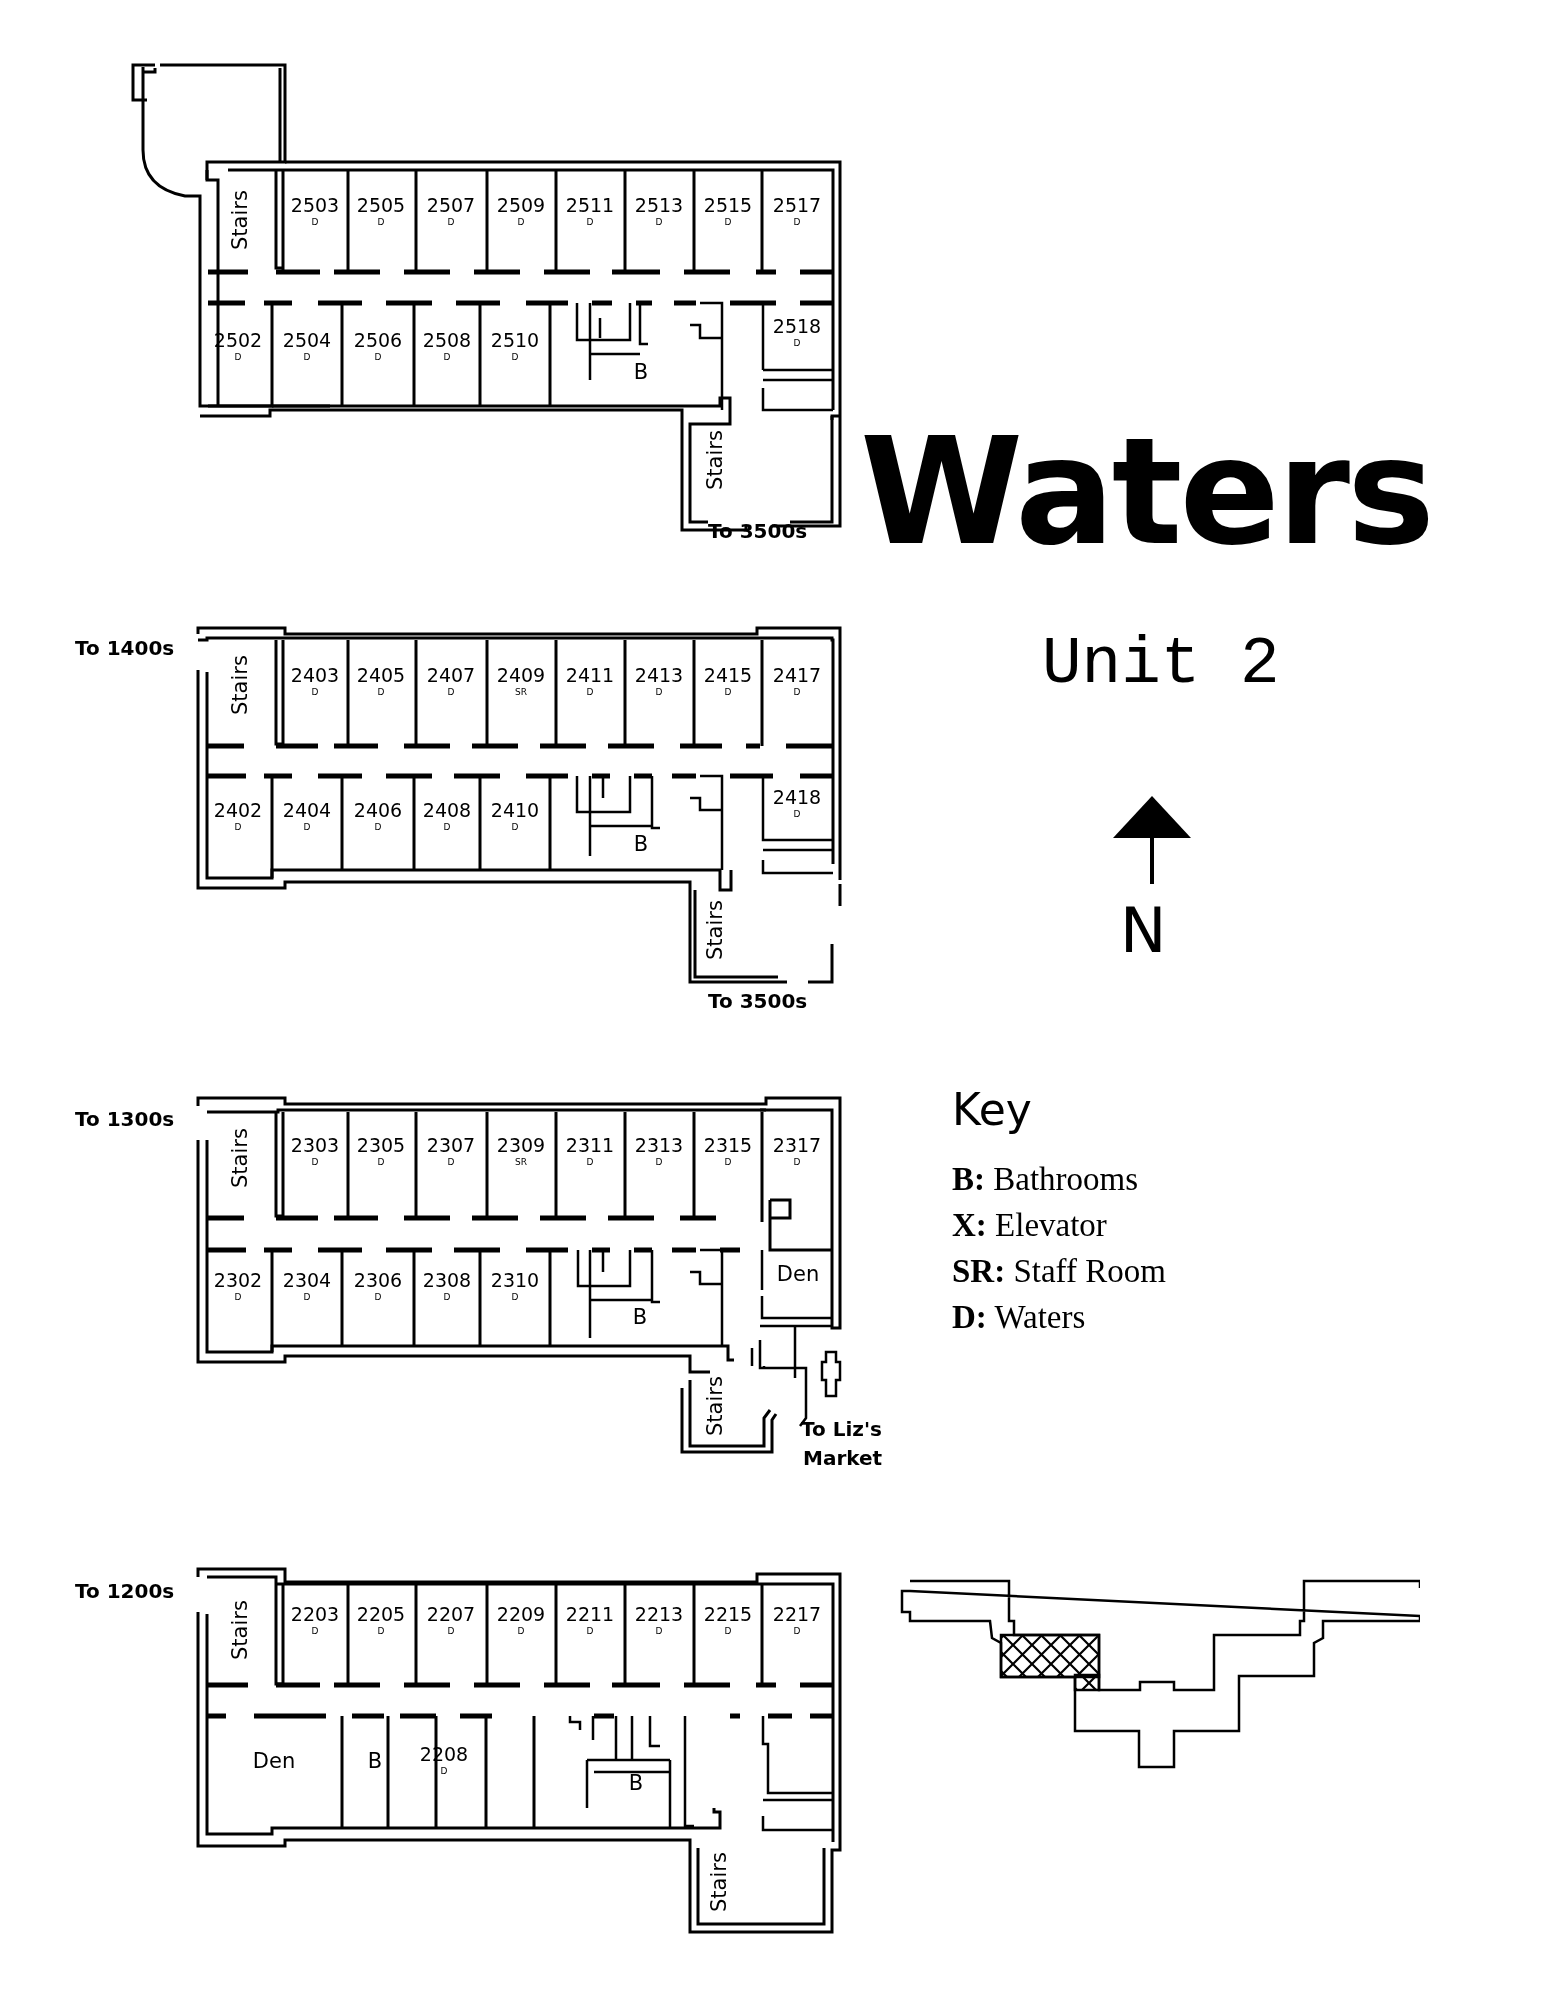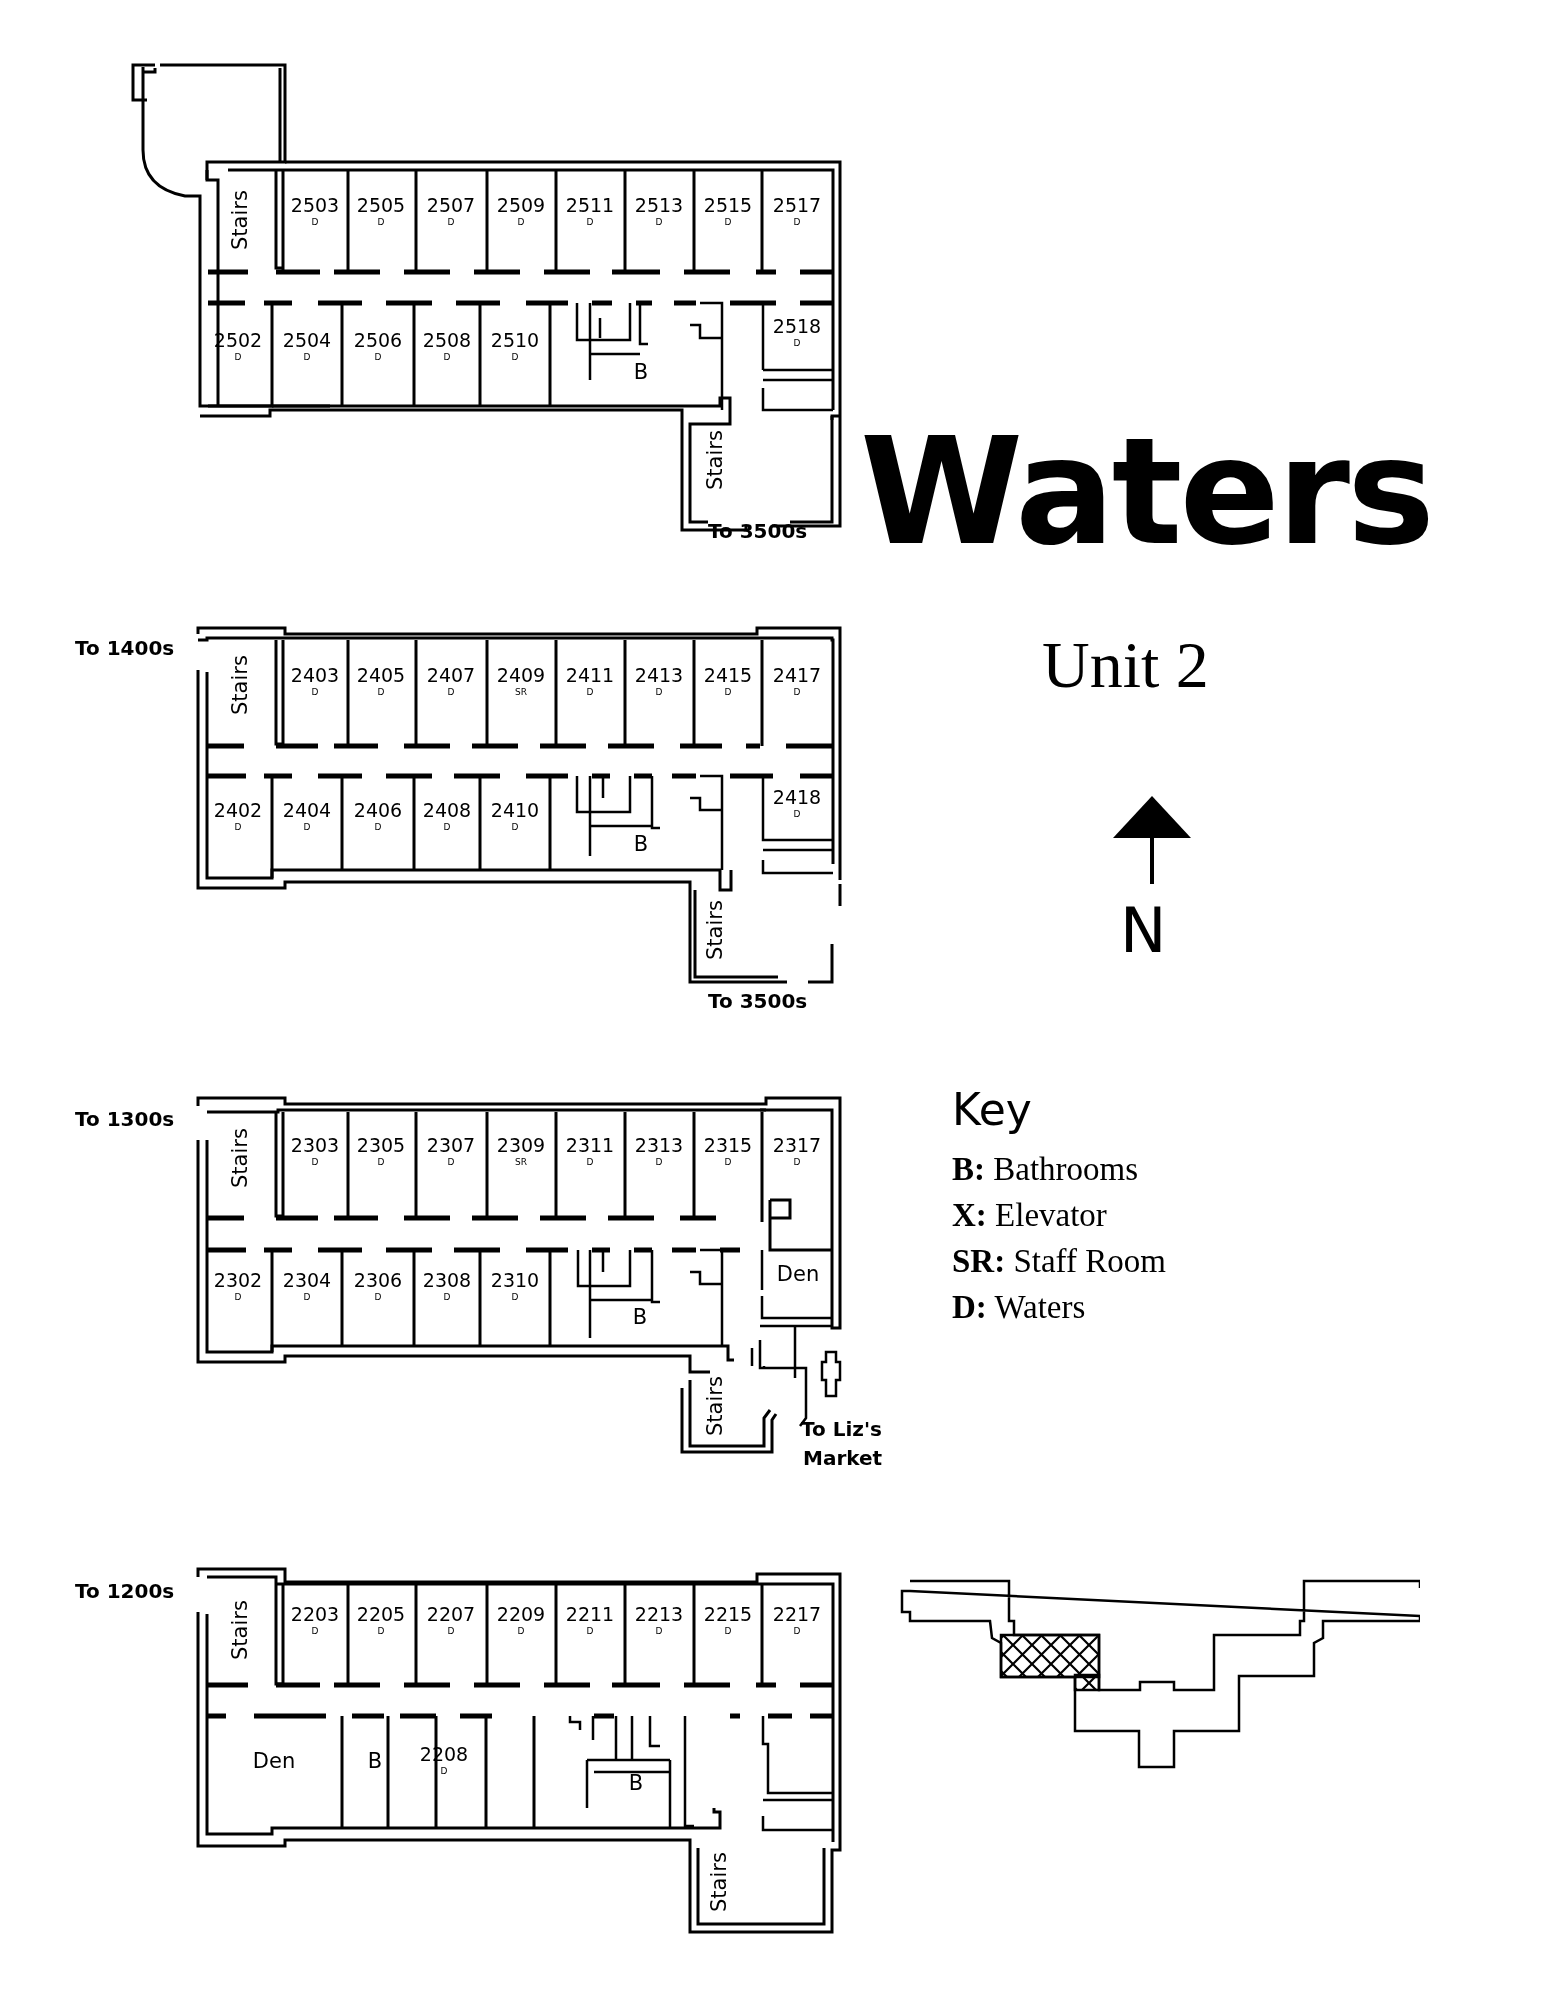--- a/index.html
+++ b/index.html
@@ -10,25 +10,25 @@
   .thin { fill:none; stroke:#000; stroke-width:2.5; }
   .dash { fill:none; stroke:#000; stroke-width:5; }
   .room-num { font-family:"DejaVu Sans", sans-serif; font-size:19px; text-anchor:middle; fill:#000; }
   .room-type { font-family:"DejaVu Sans", sans-serif; font-size:9px; text-anchor:middle; fill:#000; }
   .big-label { font-family:"DejaVu Sans", sans-serif; font-size:21px; text-anchor:middle; fill:#000; }
   .stairs { font-family:"DejaVu Sans", sans-serif; font-size:21px; fill:#000; }
   .note { font-family:"DejaVu Sans", sans-serif; font-size:20px; font-weight:600; fill:#000; }
   .title { position:absolute; left:860px; top:418px; font-size:148px; font-weight:600; letter-spacing:-3px;
            font-family:"DejaVu Sans", sans-serif; line-height:1; }
   .subtitle { position:absolute; left:1042px; top:632px; font-size:66px; font-weight:500;
-              font-family:Liberation Serif, serif; line-height:1; }
+              font-family:Liberation Mono, monospace; line-height:1; }
   .north { position:absolute; left:1112px; top:796px; width:80px; height:170px; }
   .north-letter { position:absolute; left:1120px; top:900px; font-size:62px; line-height:1; font-family:"DejaVu Sans", sans-serif; }
   .key { position:absolute; left:952px; top:1088px; font-family:"DejaVu Sans", sans-serif; }
-  .key-title { font-size:44px; line-height:1; margin-bottom:14px; }
+  .key-title { font-size:44px; line-height:1; margin-bottom:24px; }
   .key-row { font-size:33px; line-height:46px; white-space:nowrap;font-family:Liberation Serif, serif; }
   .key-row b { font-weight:700; }
   .minimap { position:absolute; left:880px; top:1550px; }
 </style>
 </head>
 <body>
 
 <div class="title">Waters</div>
 <div class="subtitle">Unit 2</div>
 <svg class="north" viewBox="0 0 80 170">

